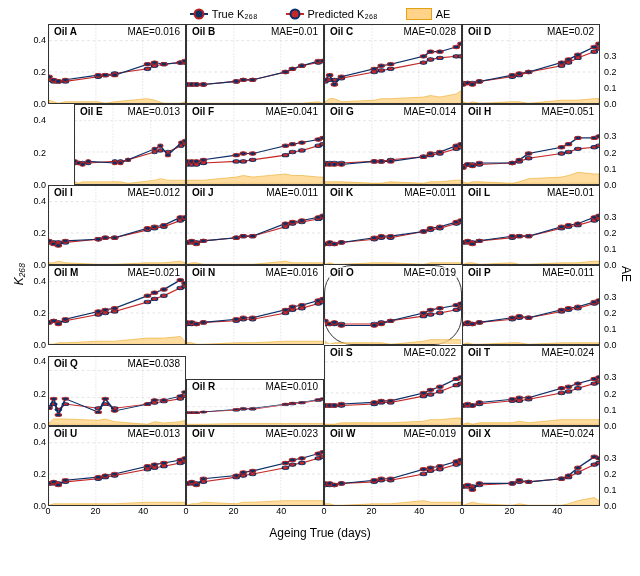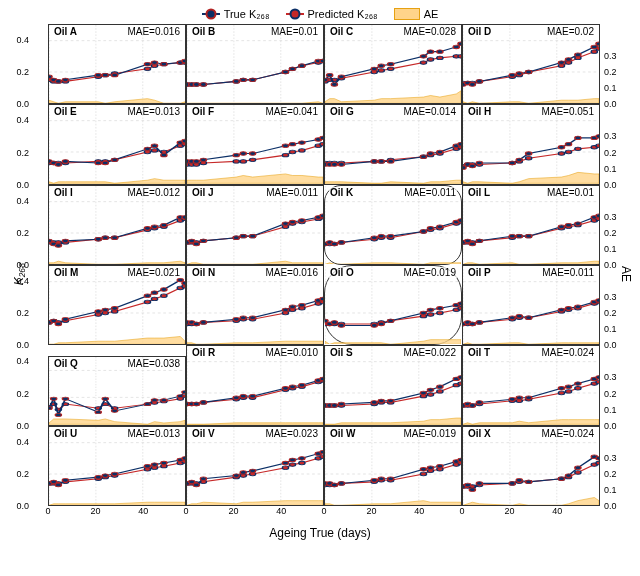--- a/index.html
+++ b/index.html
@@ -8,21 +8,21 @@
     font-family: Arial, sans-serif;
     font-size: 11px;
     background: #fff;
     width: 640px;
     height: 576px;
     box-sizing: border-box;
   }
   .legend {
     display: flex;
     justify-content: center;
-    gap: 16px;
+    gap: 28px;
     margin-bottom: 4px;
     font-size: 11px;
   }
   .legend-item { display: flex; align-items: center; gap: 4px; }
   .legend-swatch { width: 18px; height: 2px; position: relative; }
   .legend-swatch .dot {
     position:absolute; left:50%; top:50%; transform:translate(-50%,-50%);
     width:7px; height:7px; border-radius:50%;
   }
   .legend-area { width: 24px; height: 10px; background:#ffd48a; border:1px solid #e6a112; }
@@ -70,21 +70,21 @@
   .panel svg { position:absolute; inset:0; width:100%; height:100%; }
   .panel .title {
     position:absolute; top:1px; left:4px; font-weight:bold; font-size:10px;
     background:rgba(255,255,255,0.7); padding:0 1px;
   }
   .panel .mae {
     position:absolute; top:1px; right:4px; font-size:10px;
     background:rgba(255,255,255,0.7); padding:0 1px;
   }
   .ytick-l {
-    position:absolute; right:19px; font-size:9px; text-align:right; width:30px;
+    position:absolute; right:2px; font-size:9px; text-align:right; width:30px;
   }
   .ytick-r {
     position:absolute; left:4px; font-size:9px; width:26px;
   }
   .xaxis-row { grid-column:2 / span 4; grid-row:7; display:grid; grid-template-columns:repeat(4,1fr);}
   .xaxis-cell { position:relative; font-size:9px; }
   .xtick { position:absolute; top:0; transform:translateX(-50%); }
 </style>
 </head>
 <body>
@@ -273,21 +273,21 @@
         <div class="ytick-r" style="bottom: 0%; transform: translateY(50%);">0.0</div>
         <div class="ytick-r" style="bottom: 20%; transform: translateY(50%);">0.1</div>
         <div class="ytick-r" style="bottom: 40%; transform: translateY(50%);">0.2</div>
         <div class="ytick-r" style="bottom: 60%; transform: translateY(50%);">0.3</div>
       </div>
       <div class="yaxis-left" style="grid-row: 2;">
         <div class="ytick-l" style="bottom: 0%; transform: translateY(50%);">0.0</div>
         <div class="ytick-l" style="bottom: 40%; transform: translateY(50%);">0.2</div>
         <div class="ytick-l" style="bottom: 80%; transform: translateY(50%);">0.4</div>
       </div>
-      <div class="panel" style="grid-area: 2 / 2;">
+      <div class="panel" style="grid-area: 2 / 2; margin-left: 26px;">
         <div class="title">Oil E</div>
         <div class="mae">MAE=0.013</div>
         <svg viewBox="0 0 100 100" preserveAspectRatio="none">
           <line x1="0" x2="100" y1="60" y2="60" stroke="#ccc" stroke-dasharray="2 2" stroke-width="0.5"></line>
           <line x1="0" x2="100" y1="20" y2="20" stroke="#ccc" stroke-dasharray="2 2" stroke-width="0.5"></line>
           <line y1="0" y2="100" x1="0" x2="0" stroke="#ccc" stroke-dasharray="2 2" stroke-width="0.5"></line>
           <line y1="0" y2="100" x1="34.48275862068966" x2="34.48275862068966" stroke="#ccc" stroke-dasharray="2 2" stroke-width="0.5"></line>
           <line y1="0" y2="100" x1="68.96551724137932" x2="68.96551724137932" stroke="#ccc" stroke-dasharray="2 2" stroke-width="0.5"></line>
           <path d="M 0 100 L 0 98 L 3.4482758620689653 100 L 6.896551724137931 98 L 12.068965517241379 98 L 36.206896551724135 98 L 41.37931034482759 98 L 48.275862068965516 100 L 72.41379310344827 96 L 77.58620689655173 94 L 84.48275862068965 96 L 96.55172413793103 96 L 100 96 L 100 100 Z" fill="#ffd48a" fill-opacity="0.8" stroke="#e6a112" stroke-width="0.5"></path>
           <path d="M 0 74 L 3.4482758620689653 74 L 6.896551724137931 74 L 12.068965517241379 74 L 36.206896551724135 72 L 41.37931034482759 72 L 48.275862068965516 70 L 72.41379310344827 60 L 77.58620689655173 58 L 84.48275862068965 60 L 96.55172413793103 52 L 100 50 " fill="none" stroke="#c62828" stroke-width="1.4"></path>
@@ -512,21 +512,21 @@
           <circle cx="36.206896551724135" cy="66" r="2.3" fill="#0b2f66" stroke="#b22222" stroke-width="1"></circle>
           <circle cx="41.37931034482759" cy="64" r="2.3" fill="#0b2f66" stroke="#b22222" stroke-width="1"></circle>
           <circle cx="48.275862068965516" cy="64" r="2.3" fill="#0b2f66" stroke="#b22222" stroke-width="1"></circle>
           <circle cx="72.41379310344827" cy="48" r="2.3" fill="#0b2f66" stroke="#b22222" stroke-width="1"></circle>
           <circle cx="77.58620689655173" cy="46" r="2.3" fill="#0b2f66" stroke="#b22222" stroke-width="1"></circle>
           <circle cx="84.48275862068965" cy="43.99999999999999" r="2.3" fill="#0b2f66" stroke="#b22222" stroke-width="1"></circle>
           <circle cx="96.55172413793103" cy="40" r="2.3" fill="#0b2f66" stroke="#b22222" stroke-width="1"></circle>
           <circle cx="100" cy="38" r="2.3" fill="#0b2f66" stroke="#b22222" stroke-width="1"></circle>
         </svg>
       </div>
-      <div class="panel" style="grid-area: 3 / 4; border-radius: 17px;">
+      <div class="panel" style="grid-area: 3 / 4;">
         <div class="title">Oil K</div>
         <div class="mae">MAE=0.011</div>
         <svg viewBox="0 0 100 100" preserveAspectRatio="none">
           <line x1="0" x2="100" y1="60" y2="60" stroke="#ccc" stroke-dasharray="2 2" stroke-width="0.5"></line>
           <line x1="0" x2="100" y1="20" y2="20" stroke="#ccc" stroke-dasharray="2 2" stroke-width="0.5"></line>
           <line y1="0" y2="100" x1="0" x2="0" stroke="#ccc" stroke-dasharray="2 2" stroke-width="0.5"></line>
           <line y1="0" y2="100" x1="34.48275862068966" x2="34.48275862068966" stroke="#ccc" stroke-dasharray="2 2" stroke-width="0.5"></line>
           <line y1="0" y2="100" x1="68.96551724137932" x2="68.96551724137932" stroke="#ccc" stroke-dasharray="2 2" stroke-width="0.5"></line>
           <path d="M 0 100 L 0 100 L 3.4482758620689653 98 L 6.896551724137931 100 L 12.068965517241379 100 L 36.206896551724135 98 L 41.37931034482759 98 L 48.275862068965516 98 L 72.41379310344827 100 L 77.58620689655173 98 L 84.48275862068965 98 L 96.55172413793103 98 L 100 98 L 100 100 Z" fill="#ffd48a" fill-opacity="0.8" stroke="#e6a112" stroke-width="0.5"></path>
           <path d="M 0 74 L 3.4482758620689653 74 L 6.896551724137931 74 L 12.068965517241379 72 L 36.206896551724135 68 L 41.37931034482759 66 L 48.275862068965516 66 L 72.41379310344827 58 L 77.58620689655173 56 L 84.48275862068965 54 L 96.55172413793103 48 L 100 46 " fill="none" stroke="#c62828" stroke-width="1.4"></path>
@@ -800,21 +800,21 @@
           <circle cx="36.206896551724135" cy="82" r="2.3" fill="#0b2f66" stroke="#b22222" stroke-width="1"></circle>
           <circle cx="41.37931034482759" cy="62" r="2.3" fill="#0b2f66" stroke="#b22222" stroke-width="1"></circle>
           <circle cx="48.275862068965516" cy="80" r="2.3" fill="#0b2f66" stroke="#b22222" stroke-width="1"></circle>
           <circle cx="72.41379310344827" cy="70" r="2.3" fill="#0b2f66" stroke="#b22222" stroke-width="1"></circle>
           <circle cx="77.58620689655173" cy="64" r="2.3" fill="#0b2f66" stroke="#b22222" stroke-width="1"></circle>
           <circle cx="84.48275862068965" cy="64" r="2.3" fill="#0b2f66" stroke="#b22222" stroke-width="1"></circle>
           <circle cx="96.55172413793103" cy="58" r="2.3" fill="#0b2f66" stroke="#b22222" stroke-width="1"></circle>
           <circle cx="100" cy="52" r="2.3" fill="#0b2f66" stroke="#b22222" stroke-width="1"></circle>
         </svg>
       </div>
-      <div class="panel" style="grid-area: 5 / 3;">
+      <div class="panel" style="grid-area: 5 / 3; margin-top: 34px;">
         <div class="title">Oil R</div>
         <div class="mae">MAE=0.010</div>
         <svg viewBox="0 0 100 100" preserveAspectRatio="none">
           <line x1="0" x2="100" y1="60" y2="60" stroke="#ccc" stroke-dasharray="2 2" stroke-width="0.5"></line>
           <line x1="0" x2="100" y1="20" y2="20" stroke="#ccc" stroke-dasharray="2 2" stroke-width="0.5"></line>
           <line y1="0" y2="100" x1="0" x2="0" stroke="#ccc" stroke-dasharray="2 2" stroke-width="0.5"></line>
           <line y1="0" y2="100" x1="34.48275862068966" x2="34.48275862068966" stroke="#ccc" stroke-dasharray="2 2" stroke-width="0.5"></line>
           <line y1="0" y2="100" x1="68.96551724137932" x2="68.96551724137932" stroke="#ccc" stroke-dasharray="2 2" stroke-width="0.5"></line>
           <path d="M 0 100 L 0 100 L 3.4482758620689653 100 L 6.896551724137931 100 L 12.068965517241379 100 L 36.206896551724135 98 L 41.37931034482759 98 L 48.275862068965516 98 L 72.41379310344827 98 L 77.58620689655173 98 L 84.48275862068965 98 L 96.55172413793103 98 L 100 98 L 100 100 Z" fill="#ffd48a" fill-opacity="0.8" stroke="#e6a112" stroke-width="0.5"></path>
           <path d="M 0 74 L 3.4482758620689653 74 L 6.896551724137931 74 L 12.068965517241379 72 L 36.206896551724135 68 L 41.37931034482759 66 L 48.275862068965516 66 L 72.41379310344827 56 L 77.58620689655173 54 L 84.48275862068965 52 L 96.55172413793103 46 L 100 43.99999999999999 " fill="none" stroke="#c62828" stroke-width="1.4"></path>

